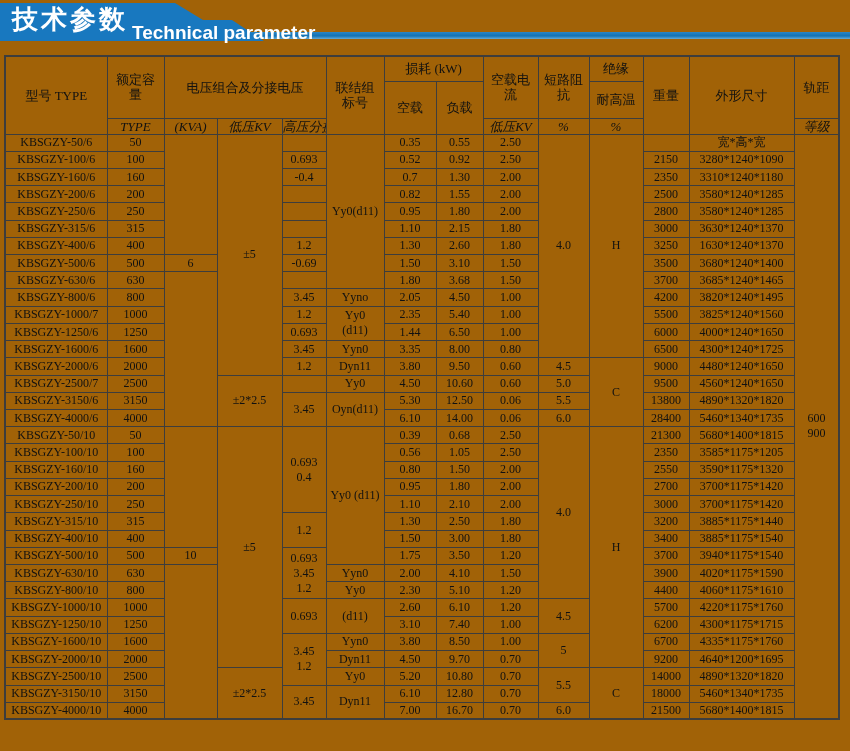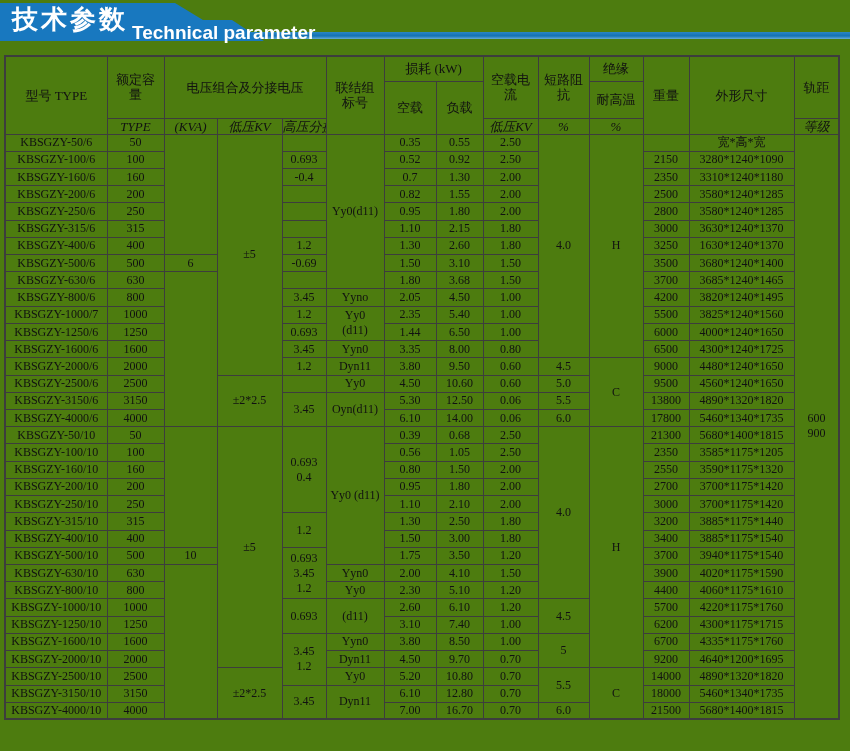--- a/index.html
+++ b/index.html
@@ -1,16 +1,16 @@
 <!DOCTYPE html>
 <html><head>
 <meta charset="utf-8">
 <style>
   html,body{margin:0;padding:0;background:#ffffff;}
-  .page{position:relative;width:850px;height:751px;background:#4d7c0f;overflow:hidden;
+  .page{position:relative;width:850px;height:751px;background:#a16207;overflow:hidden;
         font-family:"Liberation Serif",serif;color:#111;}
   
   .banner{position:relative;height:46px;}
   .strip{position:absolute;left:200px;right:0;top:32px;height:7px;
          background:linear-gradient(180deg,#2a86c6 0%,#1372b4 55%,#63abd8 100%);}
   .ribbon{position:absolute;left:0;top:3px;width:264px;height:38px;background:#1878bf;
           clip-path:polygon(0 0,175px 0,203px 17px,232px 17px,264px 38px,0 38px);}
   .title{position:absolute;left:12px;top:4px;color:#fff;
          font-family:"Liberation Sans",sans-serif;font-weight:bold;
          font-size:26px;letter-spacing:3px;line-height:30px;}
@@ -253,21 +253,21 @@
           <td>Dyn11</td>
           <td>3.80</td>
           <td>9.50</td>
           <td>0.60</td>
           <td>4.5</td>
           <td rowspan="4">C</td>
           <td>9000</td>
           <td>4480*1240*1650</td>
         </tr>
         <tr>
-          <td>KBSGZY-2500/6</td>
+          <td>KBSGZY-2500/7</td>
           <td>2500</td>
           <td rowspan="3">±2*2.5</td>
           <td></td>
           <td>Yy0</td>
           <td>4.50</td>
           <td>10.60</td>
           <td>0.60</td>
           <td>5.0</td>
           <td>9500</td>
           <td>4560*1240*1650</td>
@@ -284,21 +284,21 @@
           <td>13800</td>
           <td>4890*1320*1820</td>
         </tr>
         <tr>
           <td>KBSGZY-4000/6</td>
           <td>4000</td>
           <td>6.10</td>
           <td>14.00</td>
           <td>0.06</td>
           <td>6.0</td>
-          <td>17800</td>
+          <td>28400</td>
           <td>5460*1340*1735</td>
         </tr>
         <tr>
           <td>KBSGZY-50/10</td>
           <td>50</td>
           <td rowspan="7"></td>
           <td rowspan="14">±5</td>
           <td rowspan="5">
             <div>0.693</div>
             <div>0.4</div>

